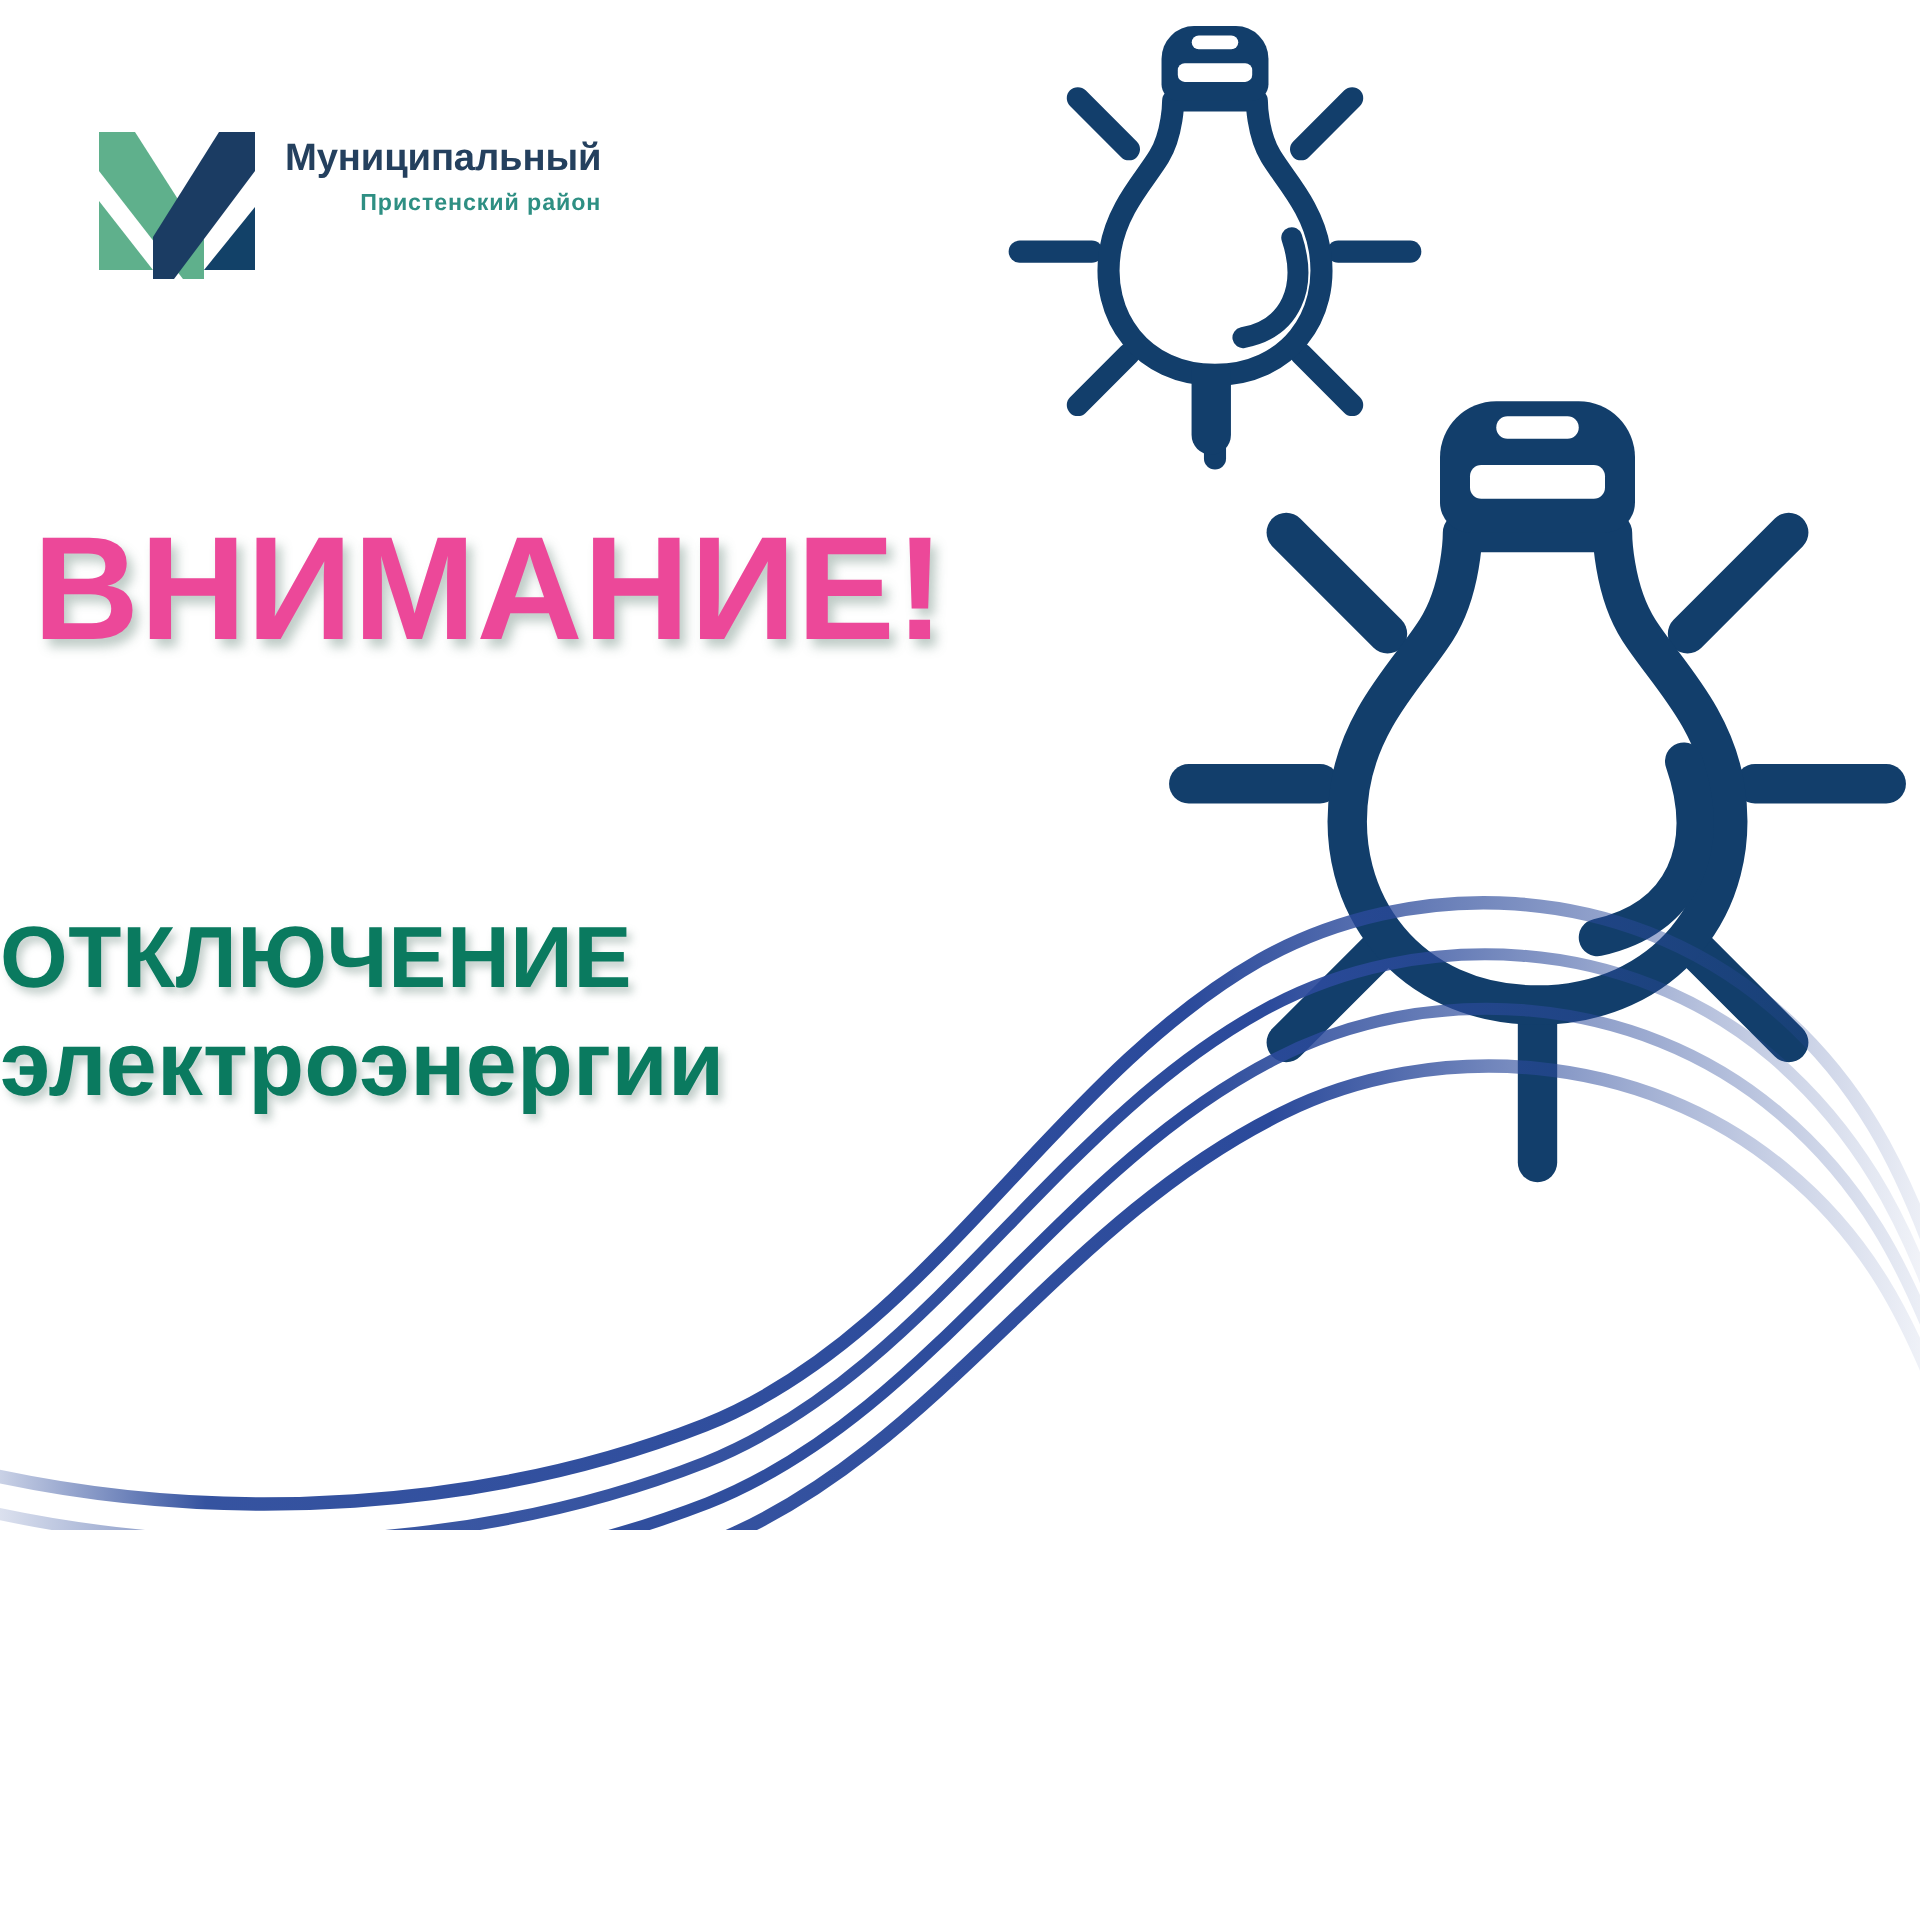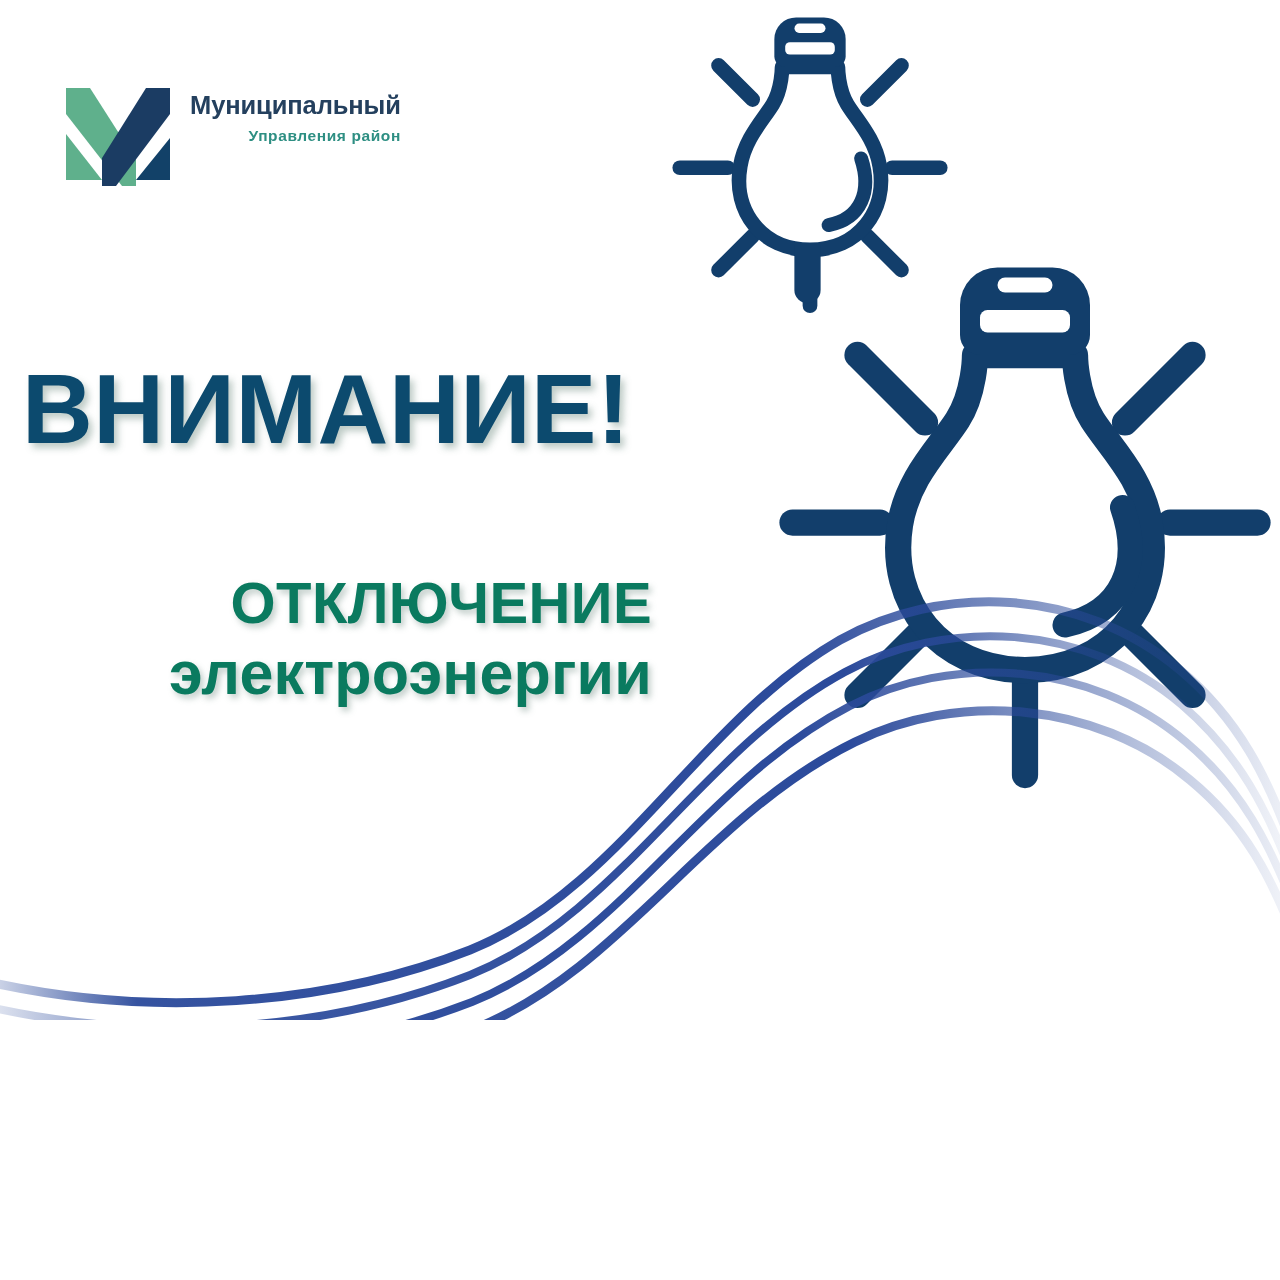--- a/index.html
+++ b/index.html
@@ -50,35 +50,35 @@
     color: #2e8f83;
     letter-spacing: 0.6px;
     text-align: right;
     white-space: nowrap;
   }
 
   
   #headline {
     position: absolute;
     left: 22px;
-    top: 360px;
+    top: 343px;
     font-size: 98px;
     font-weight: bold;
-    color: #0c4a6e;
+    color: #ec4899;
     letter-spacing: 0.5px;
     line-height: 1;
     white-space: nowrap;
     text-shadow: 4px 5px 7px rgba(100,130,120,0.42);
   }
   #subtitle-block {
     position: absolute;
     left: 0;
-    top: 572px;
+    top: 608px;
     width: 652px;
-    text-align: right;
+    text-align: left;
   }
   #subtitle-line-1 {
     font-size: 58px;
     font-weight: bold;
     color: #0a7a5f;
     line-height: 1.06;
     letter-spacing: 0.4px;
     white-space: nowrap;
     text-shadow: 3px 4px 6px rgba(100,130,120,0.40);
   }
@@ -121,21 +121,21 @@
 
       <polygon points="4,52 4,98 40,98" fill="#5fb08c"></polygon>
 
       <polygon points="108,6 84,6 40,76 40,104 54,104 108,32" fill="#1b3c63"></polygon>
 
       <polygon points="108,56 108,98 74,98" fill="#124168"></polygon>
     </svg>
 
     <div id="logo-text">
       <div class="logo-line">Муниципальный</div>
-      <div id="logo-district">Управления  район</div>
+      <div id="logo-district">Пристенский  район</div>
     </div>
   </div>
 
   <div id="headline">ВНИМАНИЕ!</div>
 
   <div id="subtitle-block">
     <div id="subtitle-line-1">ОТКЛЮЧЕНИЕ</div>
     <div id="subtitle-line-2">электроэнергии</div>
   </div>
 

